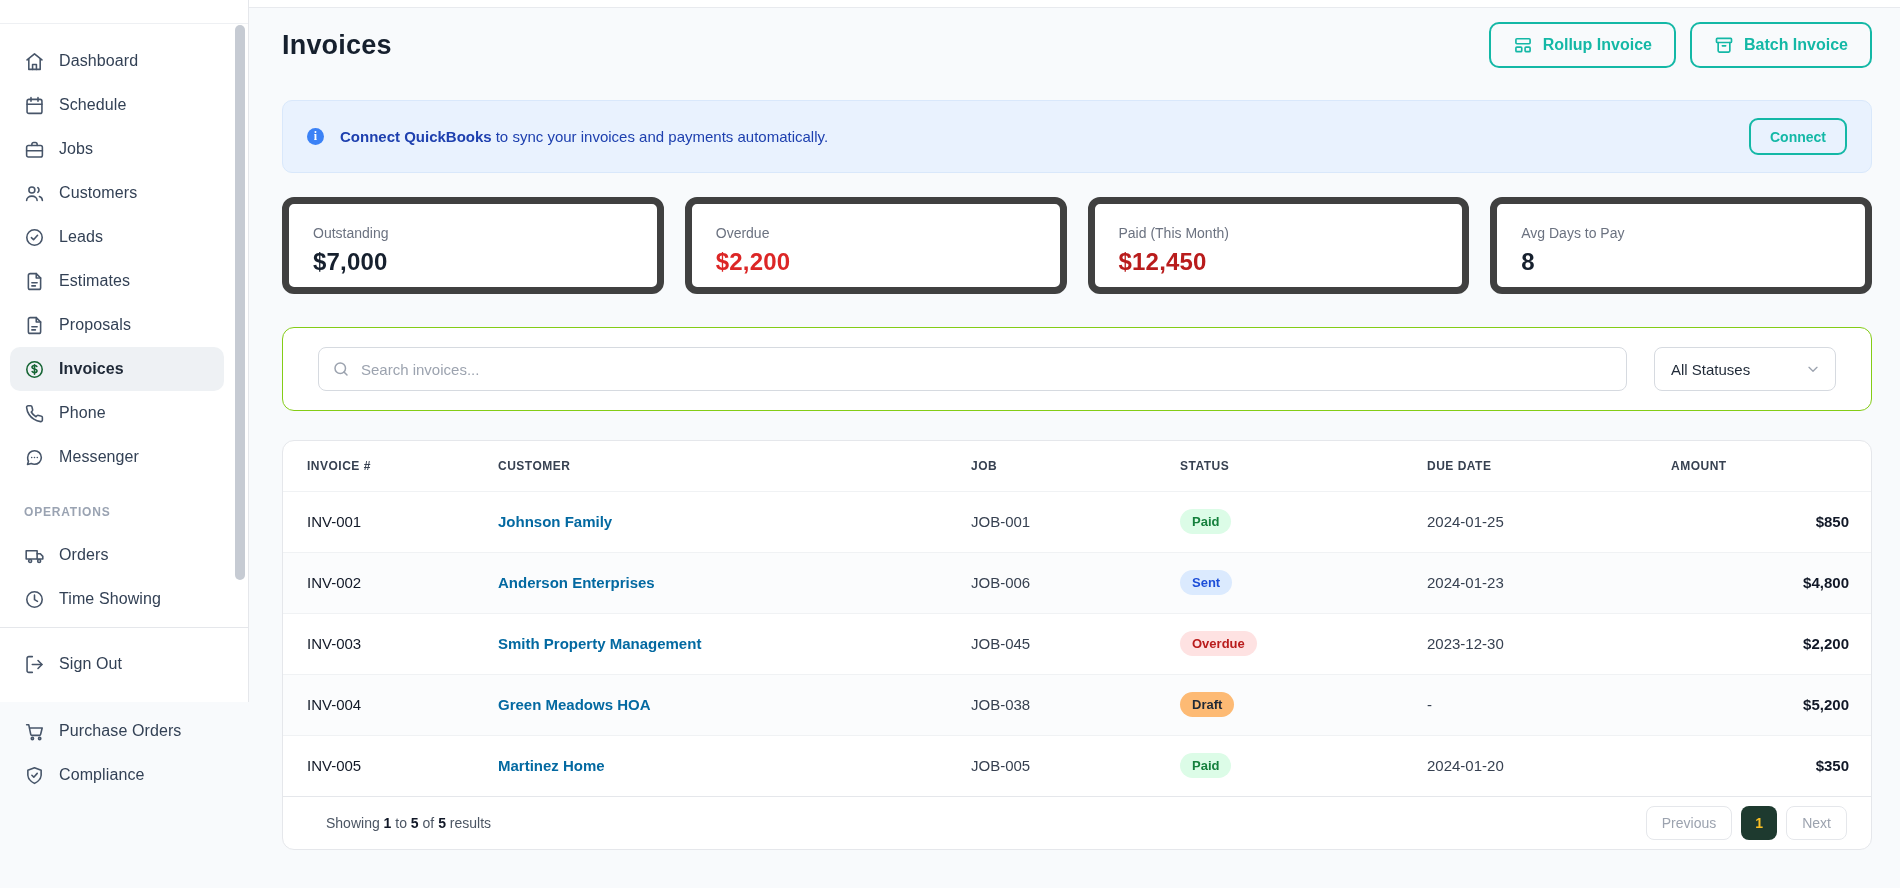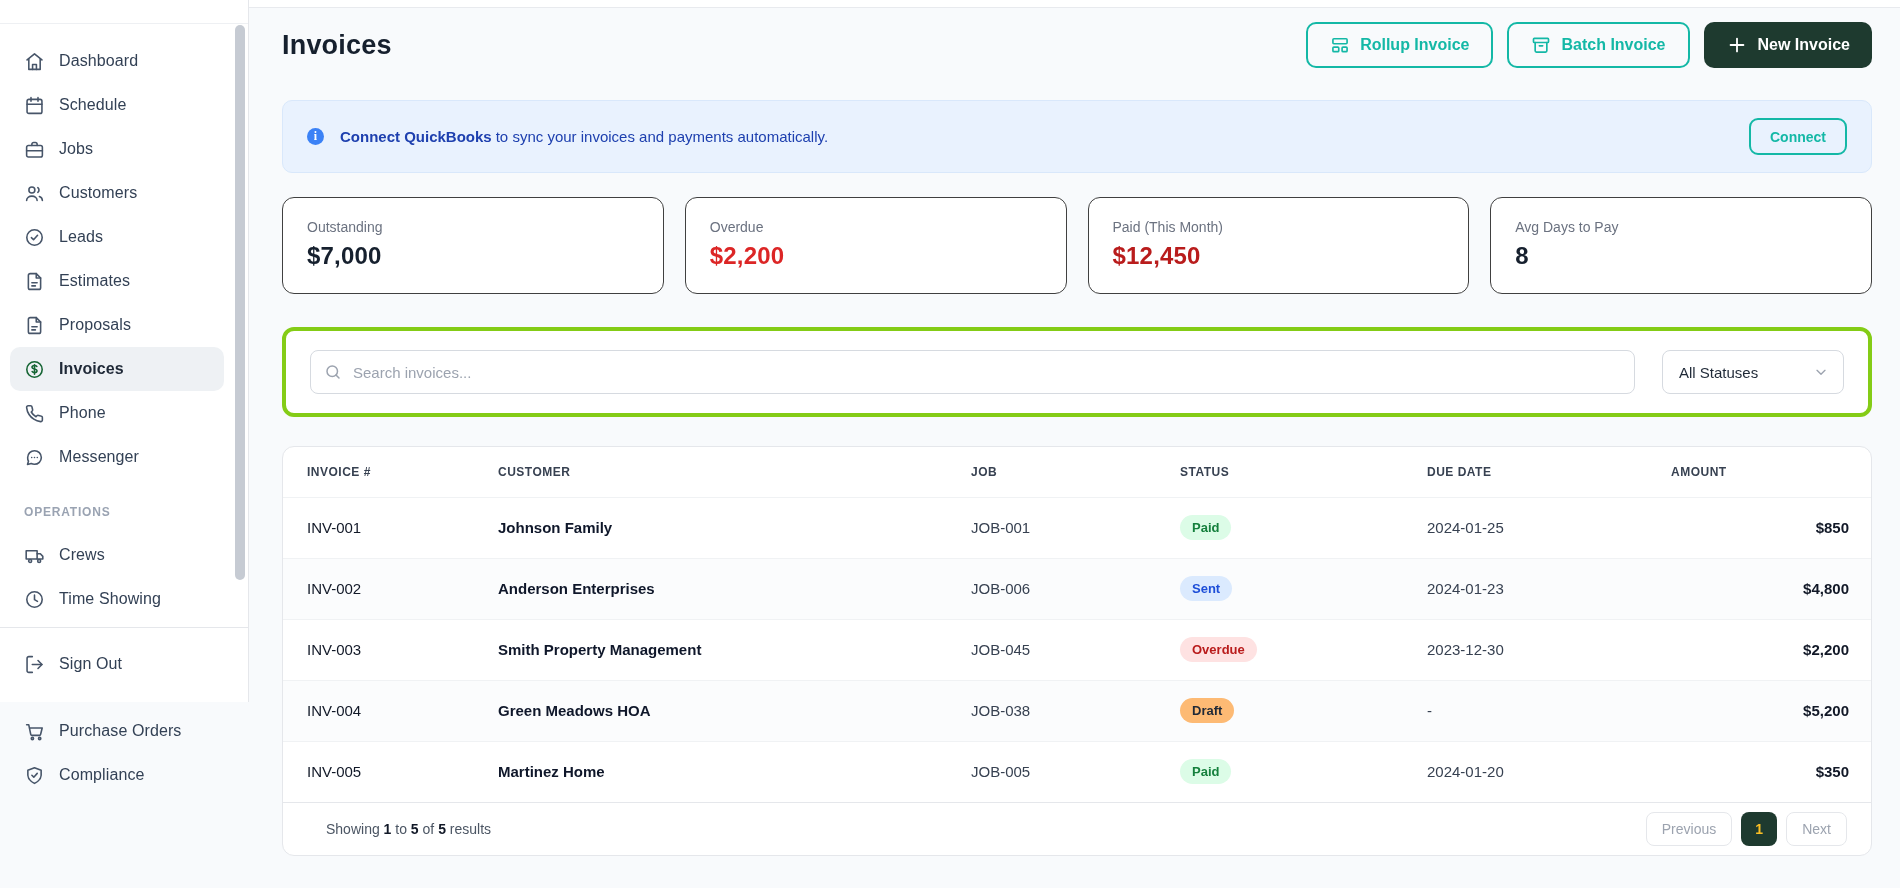--- a/index.html
+++ b/index.html
@@ -48,27 +48,27 @@
                font-size:12px; font-weight:700; display:flex; align-items:center; justify-content:center;
                margin-right:16px; flex:none; font-family:"Liberation Serif",serif; }
   .banner-text { font-size:15px; color:#1e40af; }
   .banner-text b { font-weight:700; margin-right:4px; }
   .banner-spacer { flex:1; }
   .btn-connect { height:37px; padding:0 19px; border-radius:9px; border:2px solid #14b8a6;
                  color:#14b8a6; font-size:14px; font-weight:700; background:transparent;
                  cursor:pointer; font-family:inherit; }
 
   .stats-row { margin-top:24px; display:grid; grid-template-columns:repeat(4,1fr); gap:21px; }
-  .stat-card { background:#fff; border:1px solid #404040; border-radius:12px; height:97px;
+  .stat-card { background:#fff; border:7px solid #404040; border-radius:12px; height:97px;
                padding:21px 24px; }
   .stat-label { font-size:14px; color:#6b7280; margin-bottom:7px; }
   .stat-value { font-size:24px; font-weight:700; letter-spacing:.2px; }
 
-  .filter-card { margin-top:33px; background:#fff; border:4px solid #84cc16; border-radius:12px;
-                 padding:19px 24px; display:flex; align-items:center; gap:27px; }
+  .filter-card { margin-top:33px; background:#fff; border:1px solid #84cc16; border-radius:12px;
+                 padding:19px 35px; display:flex; align-items:center; gap:27px; }
   .search-wrap { position:relative; flex:1; }
   .search-wrap svg { position:absolute; left:14px; top:13px; width:18px; height:18px; color:#9ca3af; }
   .search-input { width:100%; height:44px; border:1px solid #d6dae0; border-radius:8px;
                   padding:0 14px 0 42px; font-size:15px; color:#111827; outline:none;
                   font-family:inherit; background:#fff; }
   .search-input::placeholder { color:#9ca3af; }
   .status-select { width:182px; height:44px; border:1px solid #d6dae0; border-radius:8px;
                    display:flex; align-items:center; justify-content:space-between;
                    padding:0 14px 0 16px; font-size:15px; color:#1f2937; cursor:pointer;
                    background:#fff; flex:none; }
@@ -77,21 +77,21 @@
   .table-card { margin-top:29px; background:#fff; border:1px solid #e5e7eb; border-radius:12px;
                 overflow:hidden; }
   table { width:100%; border-collapse:collapse; table-layout:fixed; }
   thead th { height:50px; text-align:left; font-size:12px; font-weight:700; letter-spacing:.5px;
              color:#374151; text-transform:uppercase; vertical-align:middle; }
   th:first-child, td:first-child { padding-left:24px; }
   tbody td { height:61px; vertical-align:middle; font-size:15px; color:#374151;
              border-top:1px solid #f0f2f4; }
   tbody tr:nth-child(even) { background:#fbfcfd; }
   td.c-invoice { font-weight:500; color:#111827; }
-  td.c-customer { font-weight:700; color:#0f172a; }
+  td.c-customer { font-weight:700; color:#0369a1; }
   td.c-amount { text-align:right; padding-right:24px; font-weight:600; color:#111827; }
   .badge { display:inline-block; padding:5px 12px; border-radius:999px; font-size:13px; font-weight:600; }
   .status-paid    { background:#dcfce7; color:#15803d; }
   .status-sent    { background:#dbeafe; color:#1d4ed8; }
   .status-overdue { background:#fee2e2; color:#b91c1c; }
   .status-draft   { background:#fdba74; color:#1f2937; }
 
   .table-footer { height:53px; border-top:1px solid #e5e7eb; display:flex; align-items:center;
                   justify-content:space-between; padding:0 24px; }
   .showing { font-size:14px; color:#4b5563;margin-left:19px; }
@@ -209,21 +209,21 @@
   <nav class="nav" id="nav-ops" style="padding-top:4px">
       <div class="nav-item">
         <span class="nicon">
           <svg viewBox="0 0 24 24" fill="none" stroke="currentColor" stroke-width="1.8" stroke-linecap="round" stroke-linejoin="round">
             <path d="M2.5 6.5h12.5V16H2.5z"></path>
             <path d="M15 10h3.7l2.8 3v3H15"></path>
             <circle cx="7" cy="18.3" r="1.7"></circle>
             <circle cx="17.3" cy="18.3" r="1.7"></circle>
           </svg>
         </span>
-        <span class="nlabel">Crews</span>
+        <span class="nlabel">Orders</span>
       </div>
       <div class="nav-item">
         <span class="nicon">
           <svg viewBox="0 0 24 24" fill="none" stroke="currentColor" stroke-width="1.8" stroke-linecap="round" stroke-linejoin="round">
             <circle cx="12" cy="12" r="8.8"></circle>
             <path d="M12 7v5.2l3.4 2"></path>
           </svg>
         </span>
         <span class="nlabel">Time Showing</span>
       </div>
@@ -299,26 +299,20 @@
           <span>Rollup Invoice</span>
         </button>
         <button class="btn btn-outline-teal">
           <svg viewBox="0 0 24 24" fill="none" stroke="currentColor" stroke-width="2" stroke-linecap="round" stroke-linejoin="round">
               <rect x="3" y="4" width="18" height="5" rx="1"></rect>
               <path d="M5 9v10a1.5 1.5 0 0 0 1.5 1.5h11A1.5 1.5 0 0 0 19 19V9"></path>
               <path d="M10 13h4"></path>
             </svg>
           <span>Batch Invoice</span>
         </button>
-        <button class="btn btn-dark">
-          <svg viewBox="0 0 24 24" fill="none" stroke="currentColor" stroke-width="2" stroke-linecap="round">
-              <path d="M12 5v14M5 12h14"></path>
-            </svg>
-          <span>New Invoice</span>
-        </button>
       </div>
     </div>
 
     <div class="banner">
       <span class="info-icon">i</span>
       <span class="banner-text">
         <b>Connect QuickBooks</b><span>to sync your invoices and payments automatically.</span>
       </span>
       <span class="banner-spacer"></span>
       <button class="btn-connect">Connect</button>

